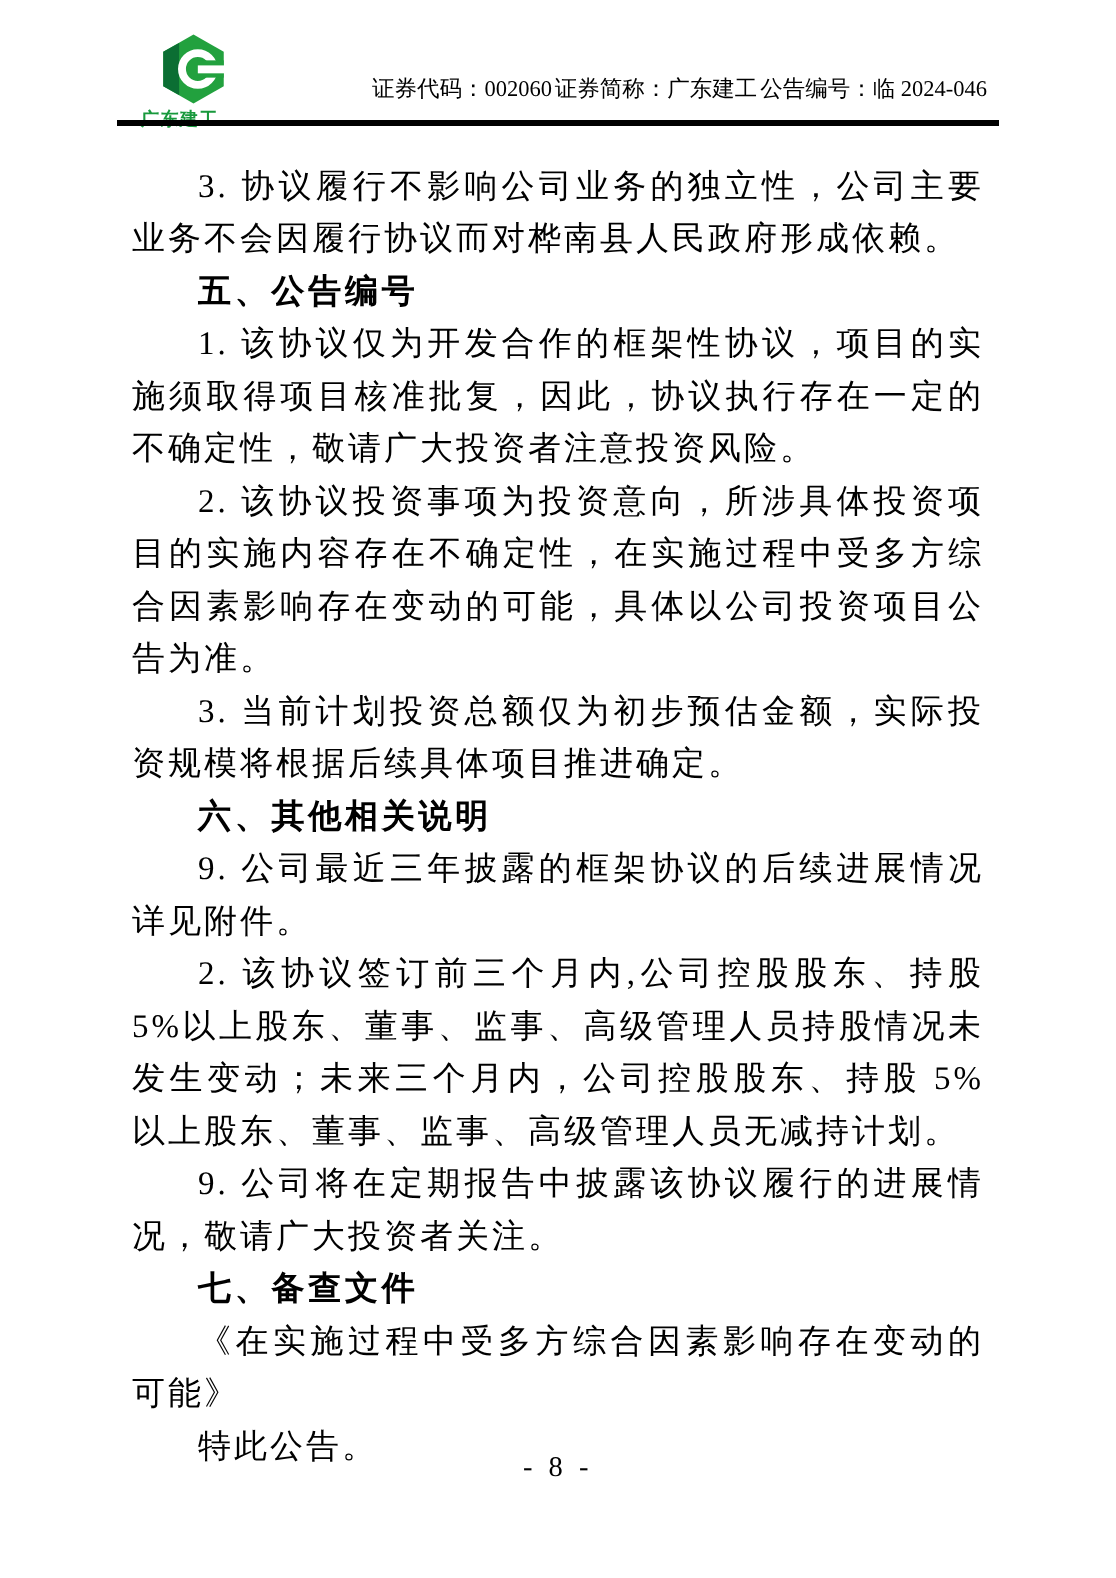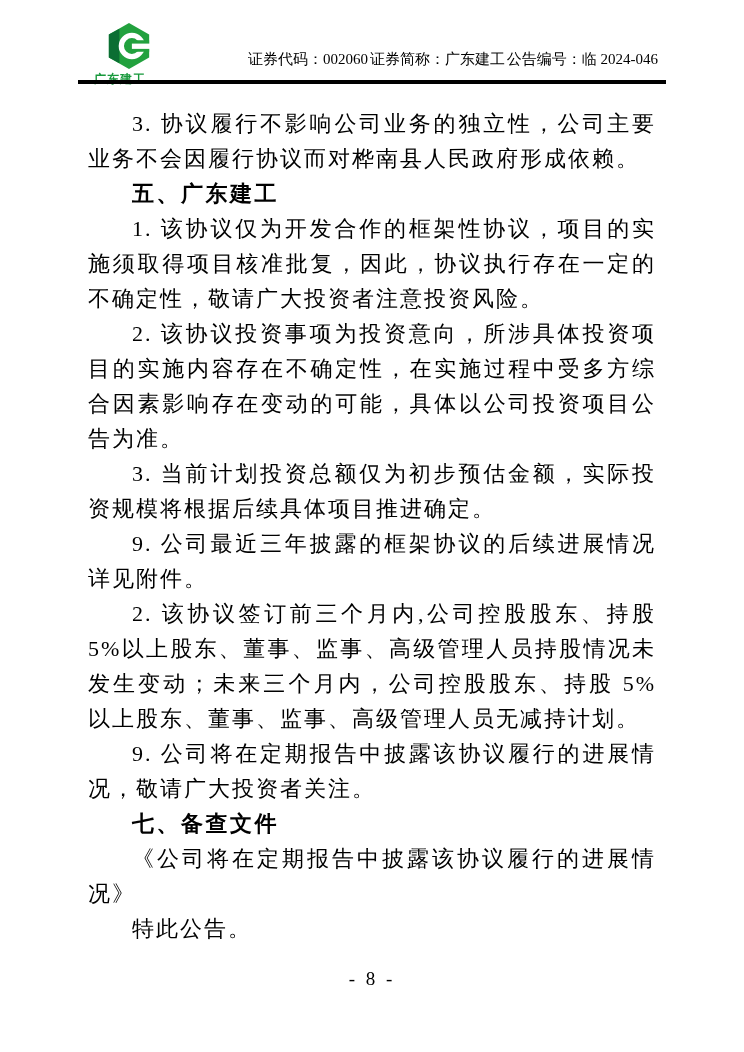--- a/index.html
+++ b/index.html
@@ -104,27 +104,28 @@
   <div class="header-meta">
     <span>证券代码：002060</span>
     <span>证券简称：广东建工</span>
     <span>公告编号：临 2024-046</span>
   </div>
 
   <div class="header-rule"></div>
 
   <div class="doc-body">
     <p class="para">3. 协议履行不影响公司业务的独立性，公司主要业务不会因履行协议而对桦南县人民政府形成依赖。</p>
-    <p class="heading">五、广东建工</p>
+    <p class="heading">五、公告编号</p>
     <p class="para">1. 该协议仅为开发合作的框架性协议，项目的实施须取得项目核准批复，因此，协议执行存在一定的不确定性，敬请广大投资者注意投资风险。</p>
     <p class="para">2. 该协议投资事项为投资意向，所涉具体投资项目的实施内容存在不确定性，在实施过程中受多方综合因素影响存在变动的可能，具体以公司投资项目公告为准。</p>
     <p class="para">3. 当前计划投资总额仅为初步预估金额，实际投资规模将根据后续具体项目推进确定。</p>
+    <p class="heading">六、其他相关说明</p>
     <p class="para">9. 公司最近三年披露的框架协议的后续进展情况详见附件。</p>
     <p class="para">2. 该协议签订前三个月内,公司控股股东、持股 5%以上股东、董事、监事、高级管理人员持股情况未发生变动；未来三个月内，公司控股股东、持股 5%以上股东、董事、监事、高级管理人员无减持计划。</p>
     <p class="para">9. 公司将在定期报告中披露该协议履行的进展情况，敬请广大投资者关注。</p>
     <p class="heading">七、备查文件</p>
-    <p class="para">《公司将在定期报告中披露该协议履行的进展情况》</p>
+    <p class="para">《在实施过程中受多方综合因素影响存在变动的可能》</p>
     <p class="para">特此公告。</p>
   </div>
 
   <div class="page-number">- 8 -</div>
 
 </div>
 
 </body></html>

